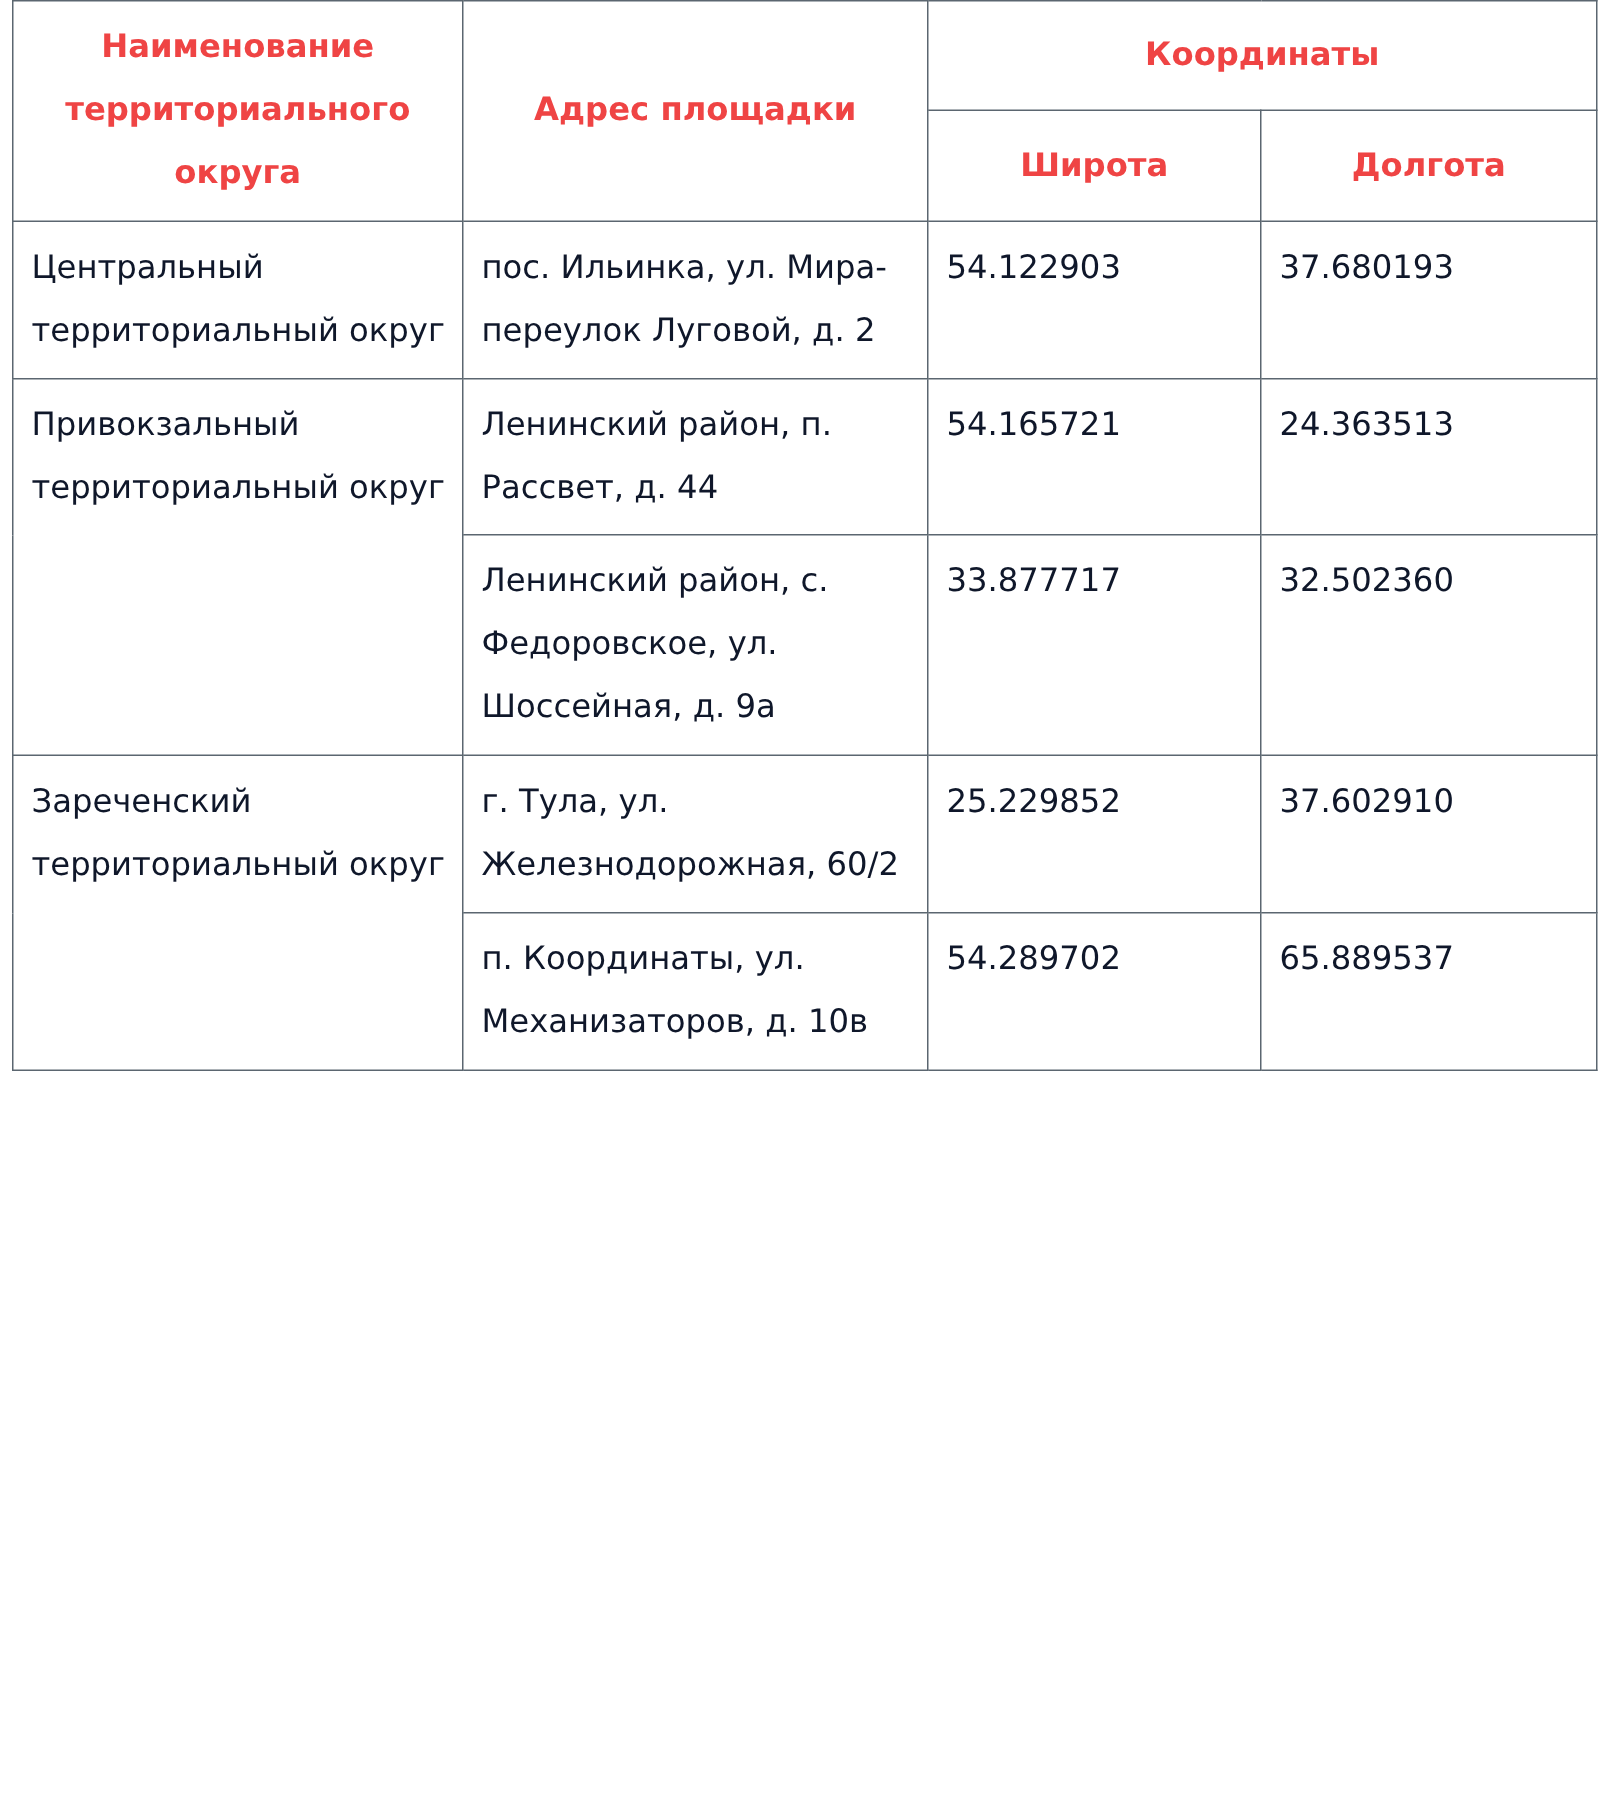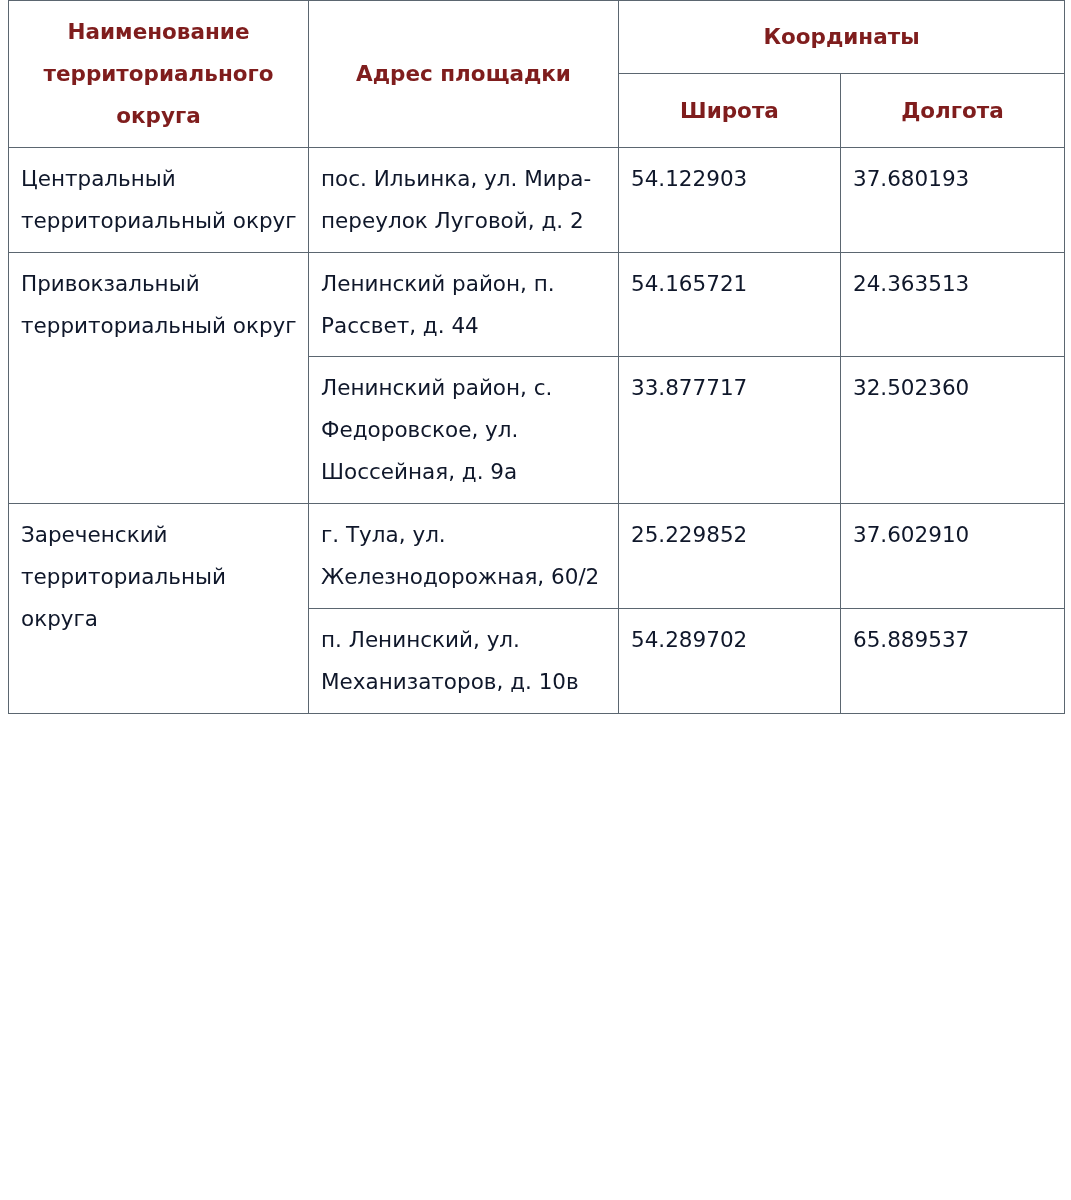--- a/index.html
+++ b/index.html
@@ -33,21 +33,21 @@
     vertical-align: top;
     padding: 10px 10px 10px 12px;
     font-size: 21.5px;
     line-height: 1.95;
     font-weight: 400;
     color: #0f172a;
   }
   table.coord-table th {
     text-align: center;
     font-weight: 700;
-    color: #7f1d1d;
+    color: #ef4444;
     vertical-align: middle;
     line-height: 1.95;
     padding: 10px 8px;
   }
   .th-name { width: 300px; }
   .th-addr { width: 310px; }
   .th-lat  { width: 222px; }
   .th-lon  { width: 224px; }
 
   .col-name { width: 300px; }
@@ -96,25 +96,25 @@
         <td class="cell-addr">Ленинский район, п. Рассвет, д. 44</td>
         <td class="cell-lat">54.165721</td>
         <td class="cell-lon">24.363513</td>
       </tr>
       <tr>
         <td class="cell-addr">Ленинский район, с. Федоровское, ул. Шоссейная, д. 9а</td>
         <td class="cell-lat">33.877717</td>
         <td class="cell-lon">32.502360</td>
       </tr>
       <tr>
-        <td class="cell-name" rowspan="2">Зареченский территориальный округа</td>
+        <td class="cell-name" rowspan="2">Зареченский территориальный округ</td>
         <td class="cell-addr">г. Тула, ул. Железнодорожная, 60/2</td>
         <td class="cell-lat">25.229852</td>
         <td class="cell-lon">37.602910</td>
       </tr>
       <tr>
-        <td class="cell-addr">п. Ленинский, ул. Механизаторов, д. 10в</td>
+        <td class="cell-addr">п. Координаты, ул. Механизаторов, д. 10в</td>
         <td class="cell-lat">54.289702</td>
         <td class="cell-lon">65.889537</td>
       </tr>
     </tbody>
   </table>
 </div>
 
 </body></html>

